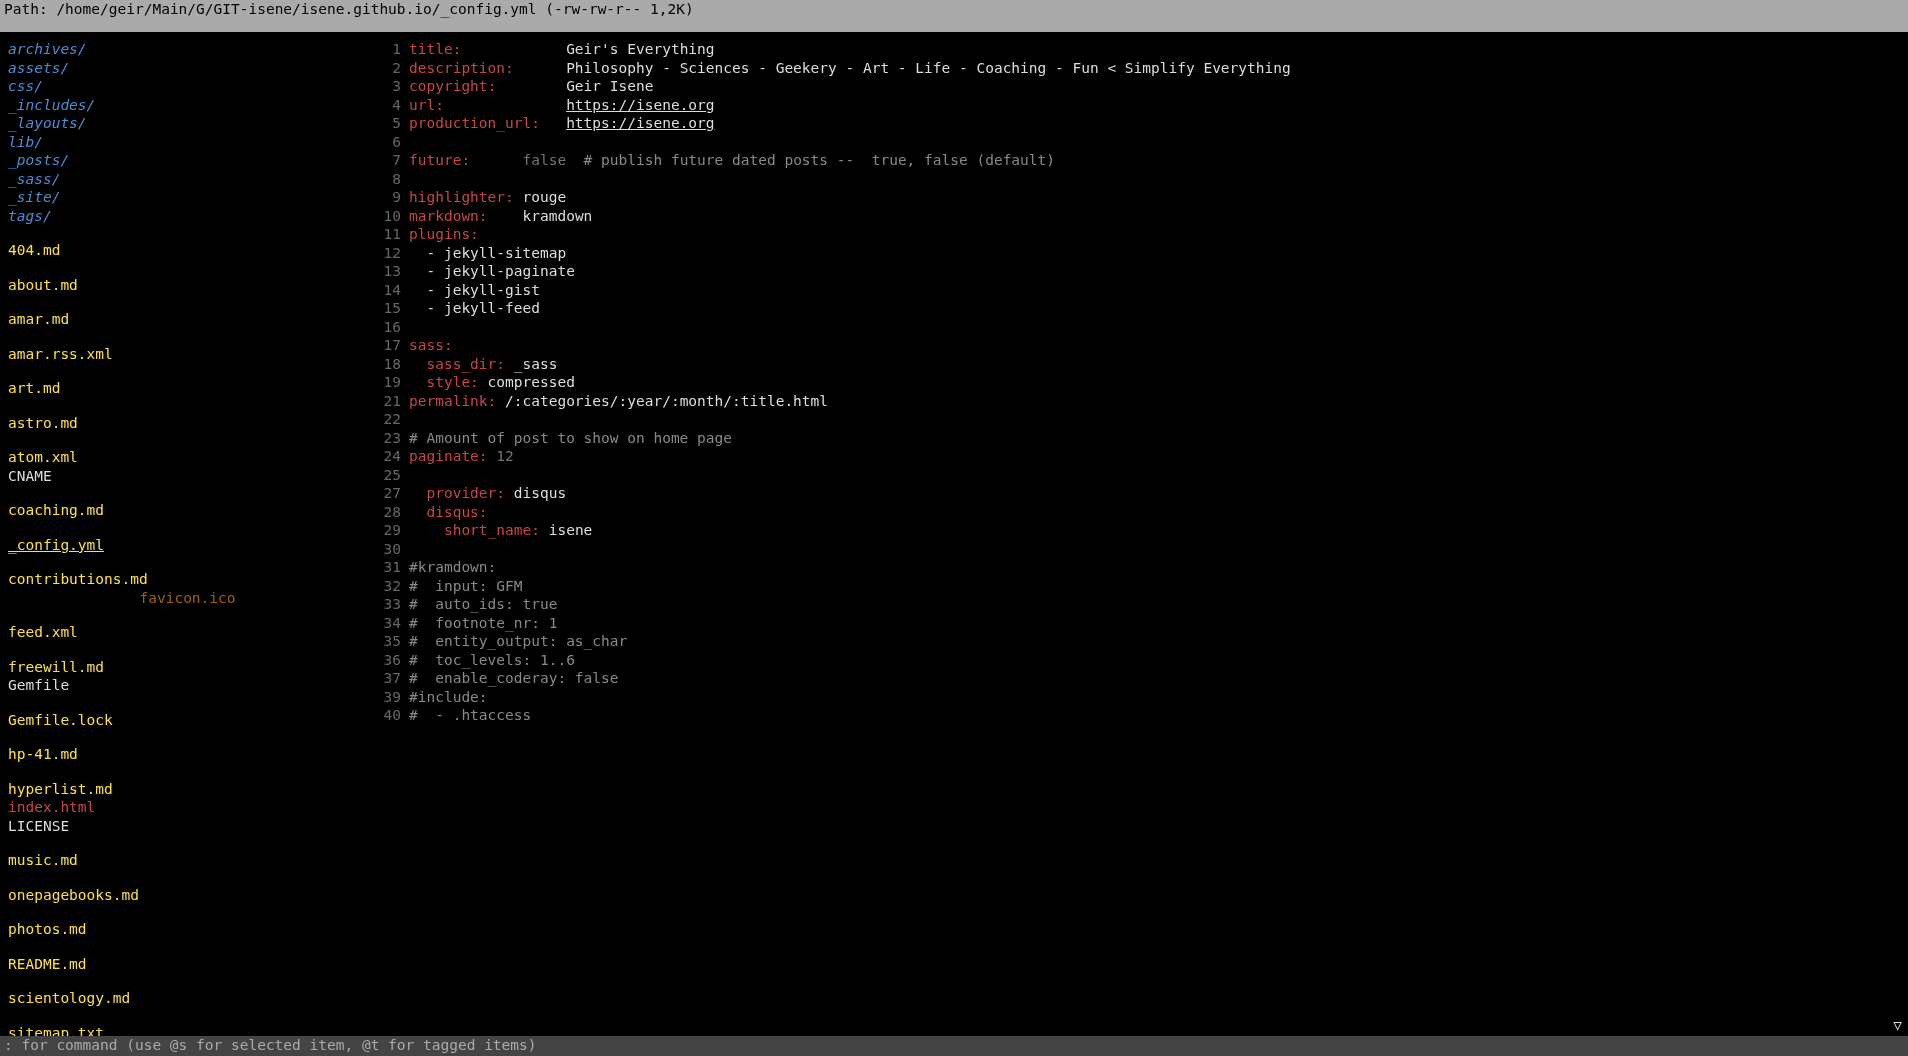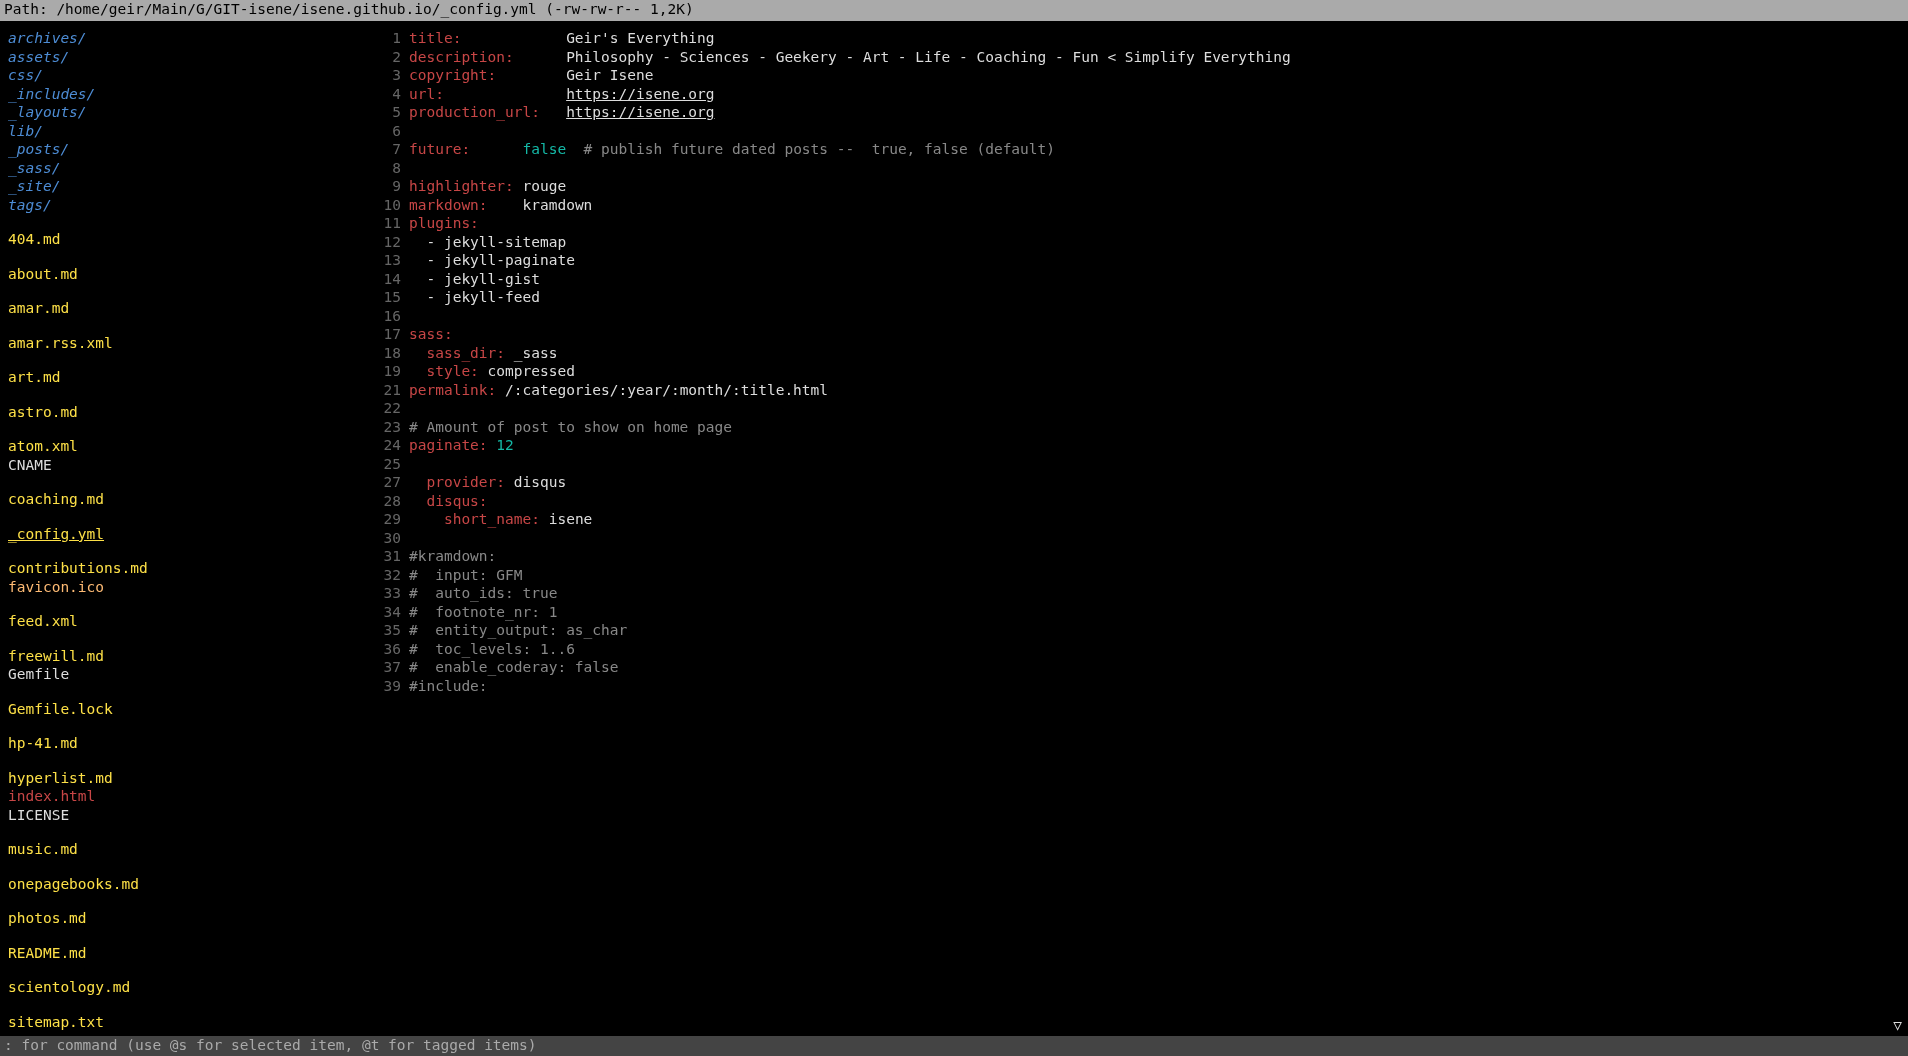--- a/index.html
+++ b/index.html
@@ -11,21 +11,21 @@
   line-height: 18.5px;
   width: 1908px;
   height: 1056px;
   overflow: hidden;
   position: relative;
 }
 .topbar {
   background: #aaa;
   color: #000;
   padding: 0 4px;
-  height: 21px;
+  height: 32px;
 }
 .main {
   display: flex;
   height: calc(100% - 37px);
 }
 .filelist {
   width: 375px;
   padding: 8px 8px 0 8px;
 }
 .filelist div { white-space: pre; }
@@ -49,25 +49,25 @@
   left: 0;
   right: 0;
   background: #444;
   color: #aaa;
   padding: 0 4px;
   height: 20px;
 }
 .c-dir { color: #4d8cd4; font-style: italic; }
 .c-yellow { color: #fde047; margin-top: 16px; }
 .c-white { color: #ddd; }
-.c-magenta { color: #fdba74; }
+.c-magenta { color: #a16207; text-align: center; }
 .c-red { color: #c74646; }
 .c-key { color: #c74646; }
 .c-val { color: #ddd; }
-.c-blue { color: #14b8a6; margin-top: 44px; }
+.c-blue { color: #737373; margin-top: 44px; }
 .c-grey { color: #888; }
 .c-link { color: #ddd; text-decoration: underline; }
 .selected { text-decoration: underline; }
 .scroll-indicator {
   position: absolute;
   right: 6px;
   bottom: 22px;
   color: #ddd;
 }
 </style>
@@ -147,20 +147,21 @@
       <div class="editor-row"><span class="lineno">29</span><span class="content"><span class="c-key">    short_name: </span><span class="c-val">isene</span></span></div>
       <div class="editor-row"><span class="lineno">30</span><span class="content"></span></div>
       <div class="editor-row"><span class="lineno">31</span><span class="content"><span class="c-grey">#kramdown:</span></span></div>
       <div class="editor-row"><span class="lineno">32</span><span class="content"><span class="c-grey">#  input: GFM</span></span></div>
       <div class="editor-row"><span class="lineno">33</span><span class="content"><span class="c-grey">#  auto_ids: true</span></span></div>
       <div class="editor-row"><span class="lineno">34</span><span class="content"><span class="c-grey">#  footnote_nr: 1</span></span></div>
       <div class="editor-row"><span class="lineno">35</span><span class="content"><span class="c-grey">#  entity_output: as_char</span></span></div>
       <div class="editor-row"><span class="lineno">36</span><span class="content"><span class="c-grey">#  toc_levels: 1..6</span></span></div>
       <div class="editor-row"><span class="lineno">37</span><span class="content"><span class="c-grey">#  enable_coderay: false</span></span></div>
       <div class="editor-row"><span class="lineno">39</span><span class="content"><span class="c-grey">#include:</span></span></div>
+      <div class="editor-row"><span class="lineno">40</span><span class="content"><span class="c-grey">#  - .htaccess</span></span></div>
     </div>
 </div>
 
 <div class="scroll-indicator">▽</div>
 
 <div class="bottombar">
   <span>: for command (use @s for selected item, @t for tagged items)</span>
 </div>
 
 </body></html>

